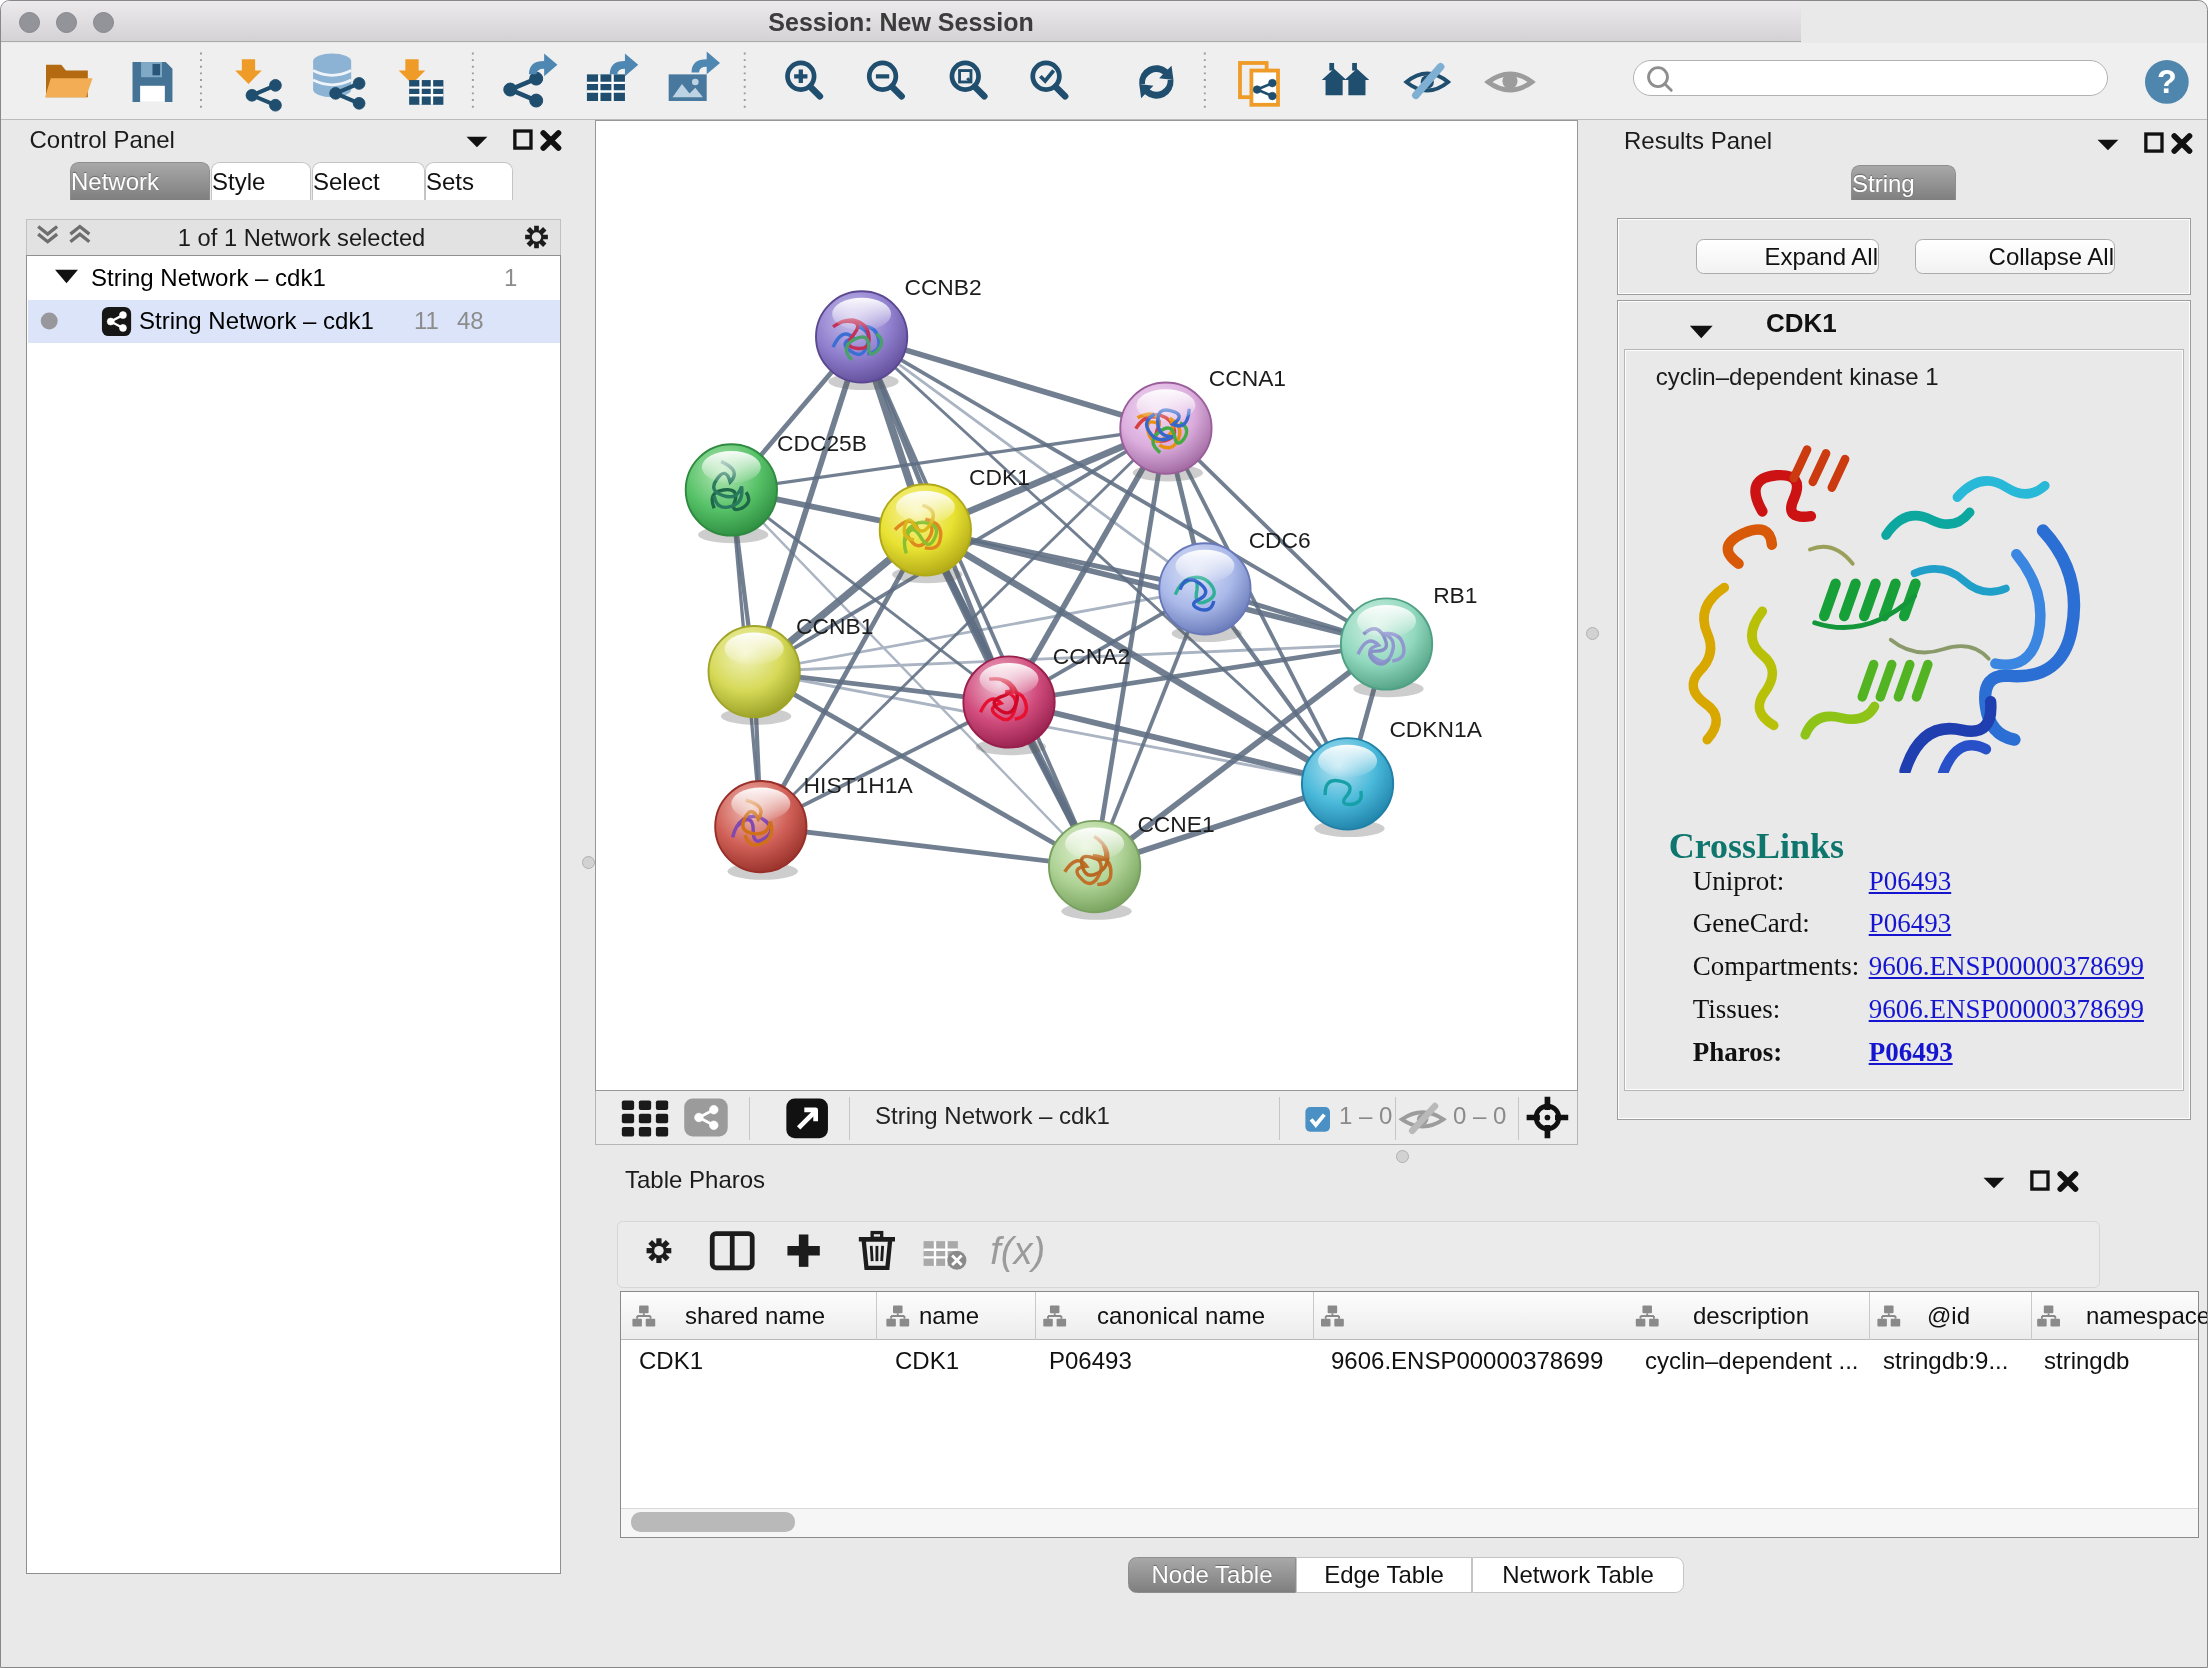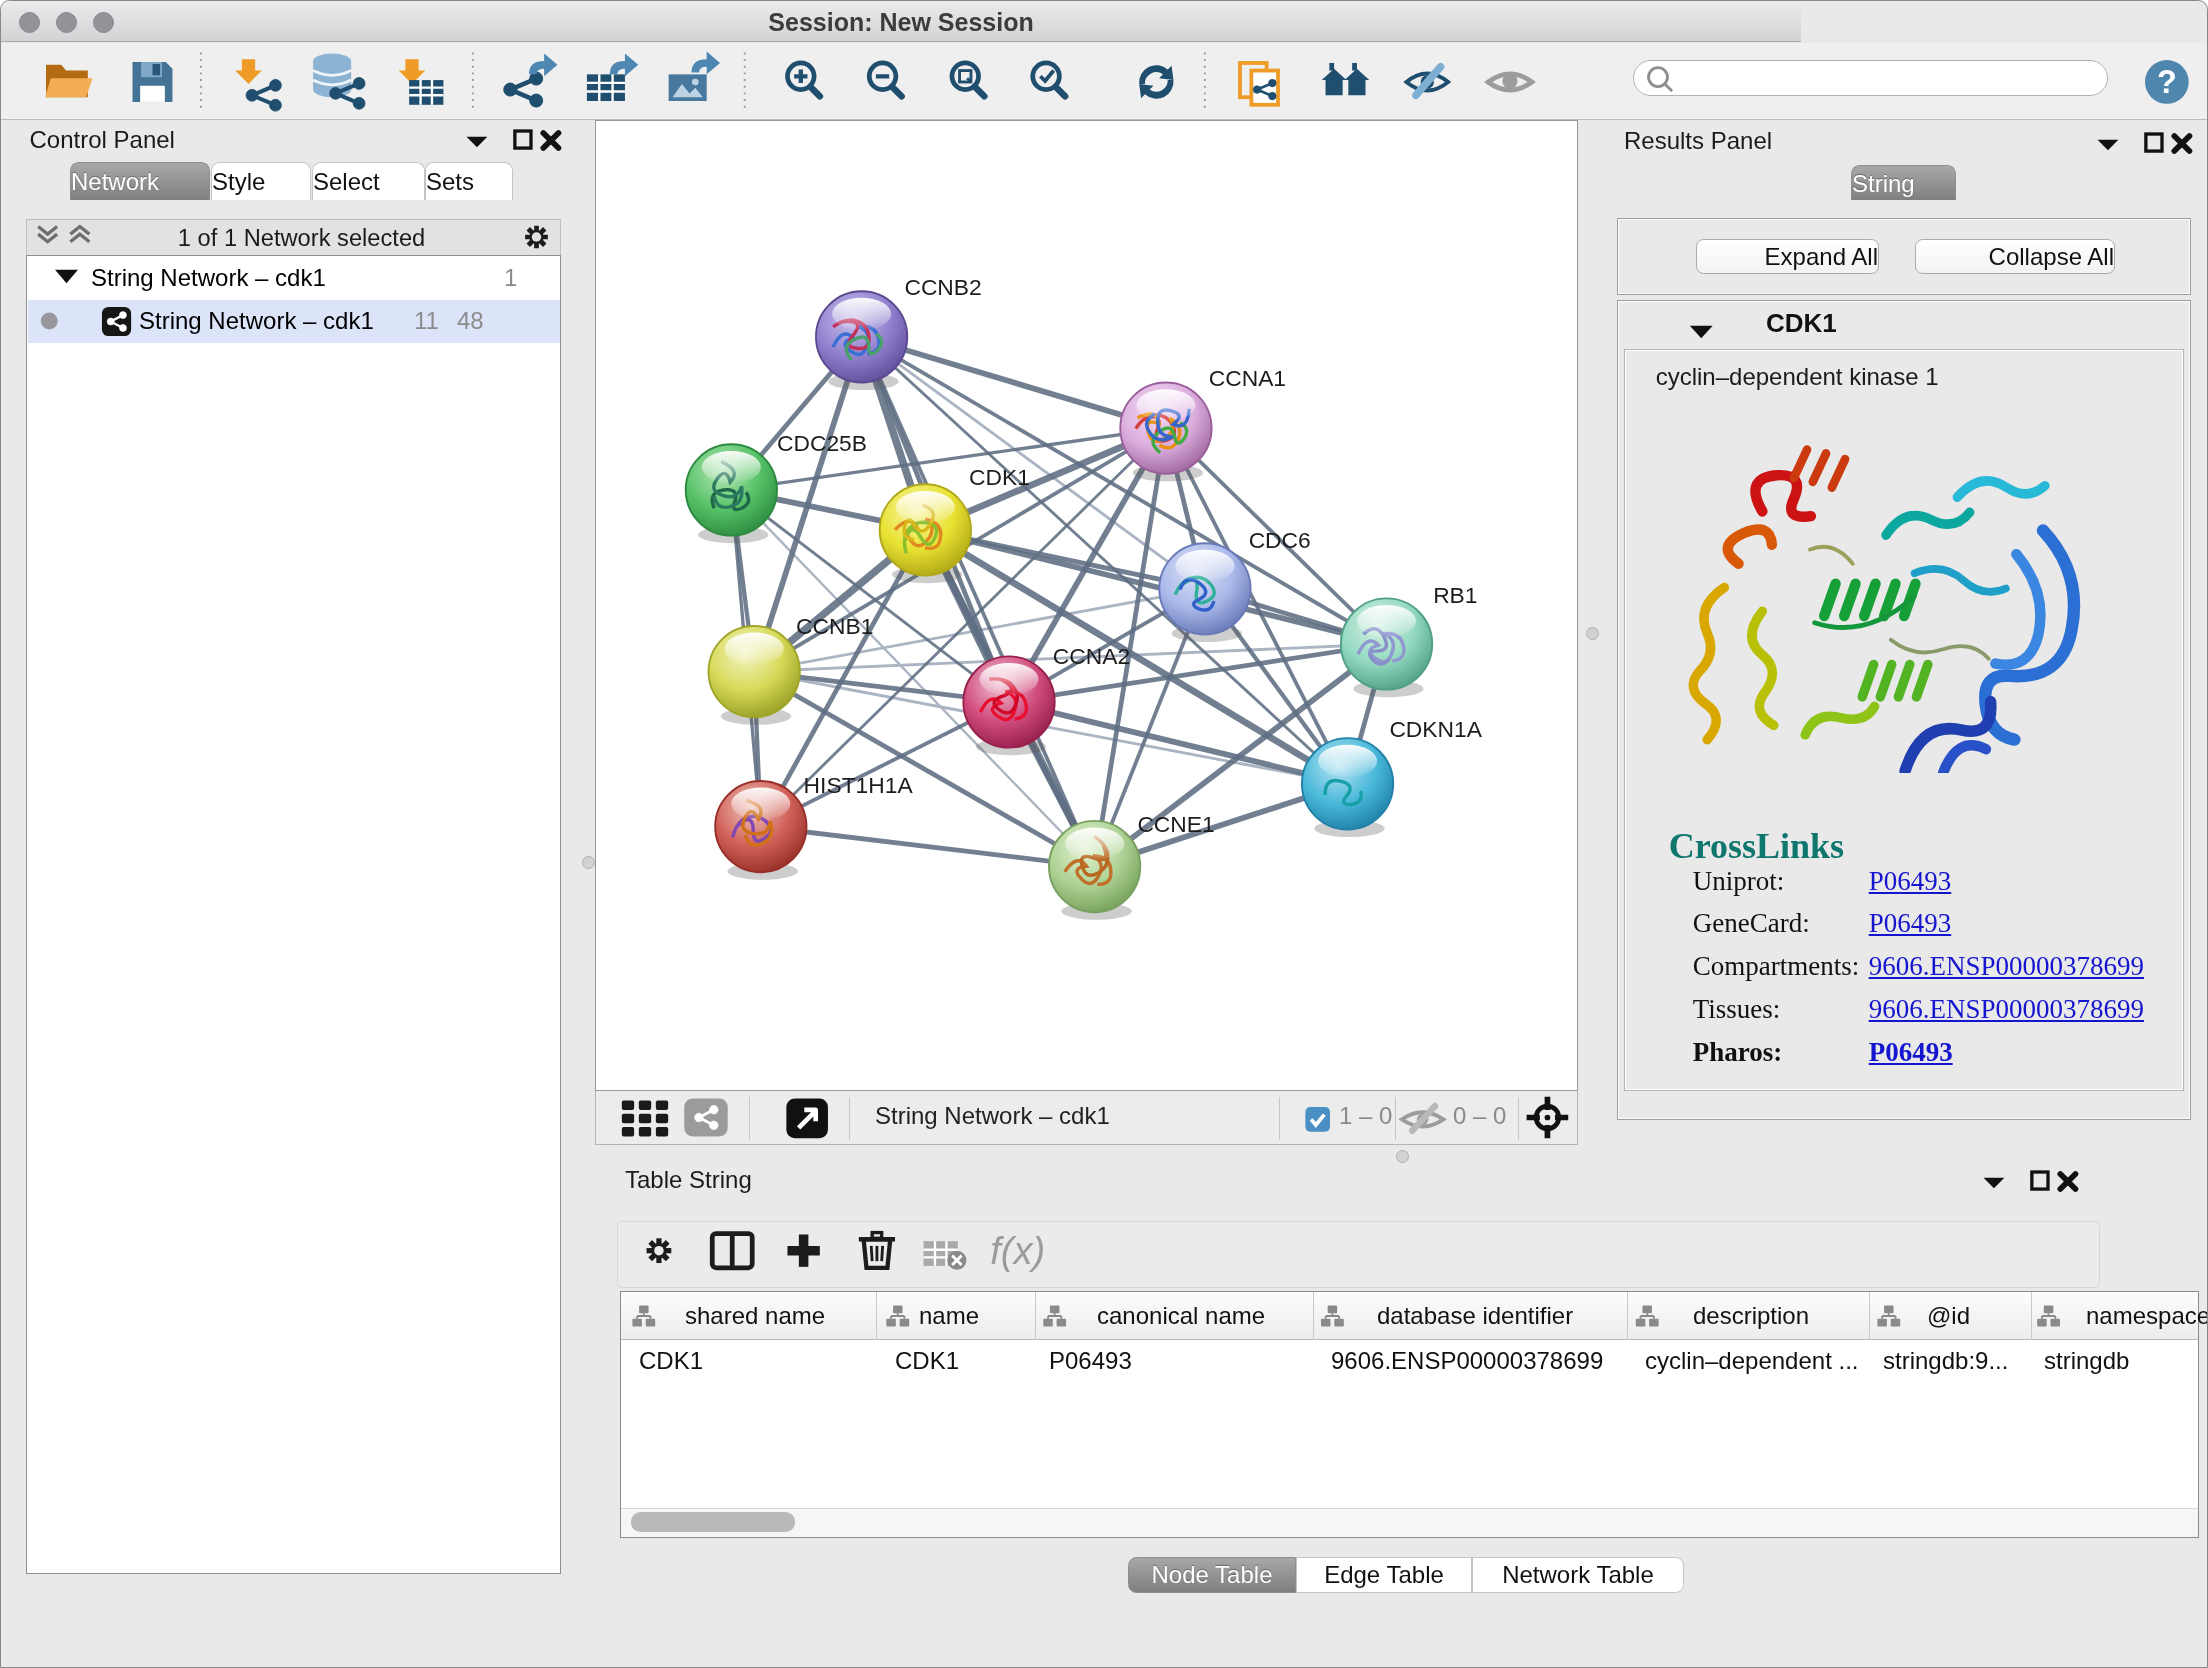--- a/index.html
+++ b/index.html
@@ -609,21 +609,21 @@
             <span class="cl2">9606.ENSP00000378699</span>
           </div>
         <div class="clrow" style="top:687px;font-weight:bold;">
             <span class="cl1">Pharos:</span>
             <span class="cl2">P06493</span>
           </div>
       </div>
     </div>
   </div>
   <div id="tpanel">
-    <div style="position:absolute;left:50px;top:21px;font-size:24px;color:#1b1b1b;">Table String</div>
+    <div style="position:absolute;left:50px;top:21px;font-size:24px;color:#1b1b1b;">Table Pharos</div>
     <svg style="position:absolute;left:1400px;top:24px;" width="109" height="25" viewBox="0 0 115 26">
       <path d="M9 9 L31 9 L20 20 Z" fill="#111"></path>
       <rect x="60" y="3" width="17" height="18" fill="none" stroke="#111" stroke-width="3.5"></rect>
       <path d="M90 5 L106 21 M106 5 L90 21" stroke="#111" stroke-width="6" stroke-linecap="round"></path>
     </svg>
     <div id="ttool">
       <svg width="495" height="64" viewBox="0 0 520 67">
         <g transform="translate(43,30)" fill="#1c1c1c">
             <circle r="8"></circle>
             <g stroke="#1c1c1c" stroke-width="5.5">
@@ -667,23 +667,20 @@
     <div id="ttable">
       <div id="thead">
         <div class="th" style="left:0;width:256px;">
             <span style="left:64px;">shared name</span>
           </div>
         <div class="th" style="left:256px;width:159px;">
             <span style="left:42px;">name</span>
           </div>
         <div class="th" style="left:415px;width:278px;">
             <span style="left:61px;">canonical name</span>
-          </div>
-        <div class="th" style="left:692px;width:315px;">
-            <span style="left:64px;">database identifier</span>
           </div>
         <div class="th" style="left:1007px;width:242px;">
             <span style="left:65px;">description</span>
           </div>
         <div class="th" style="left:1249px;width:162px;">
             <span style="left:57px;">@id</span>
           </div>
         <div class="th" style="left:1410px;width:165px;border-right:none;">
             <span style="left:55px;">namespace</span>
           </div>

